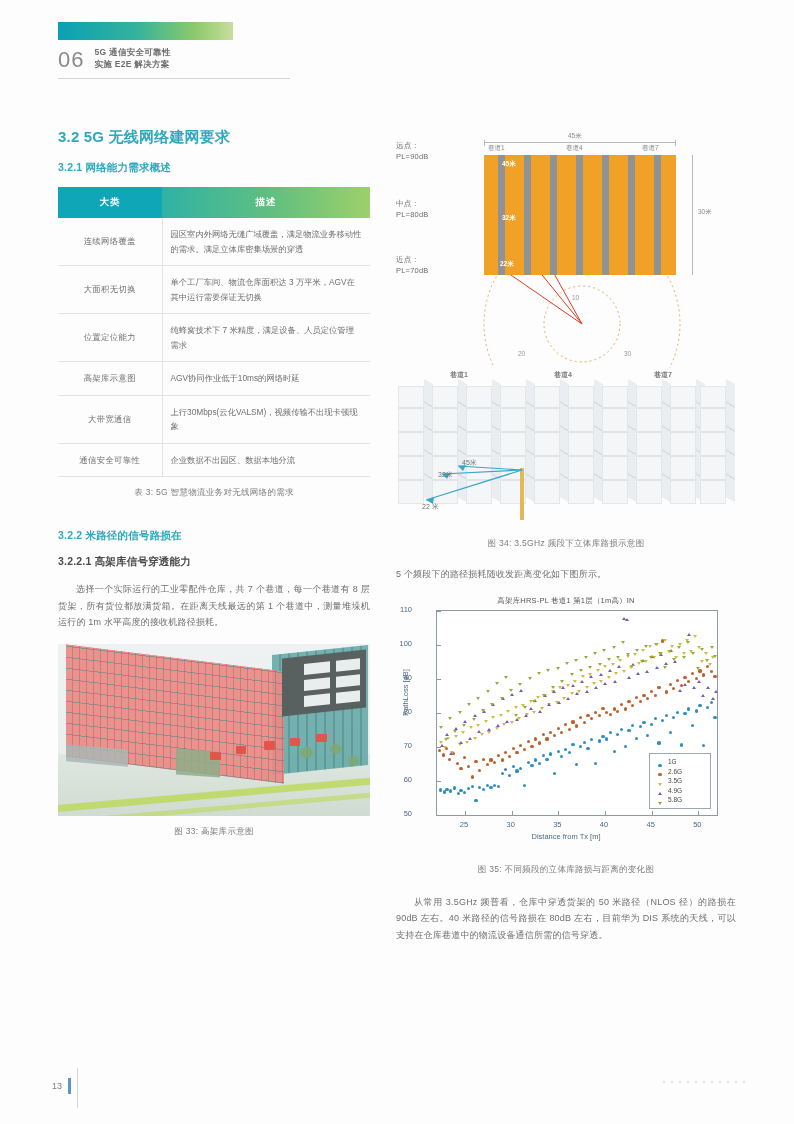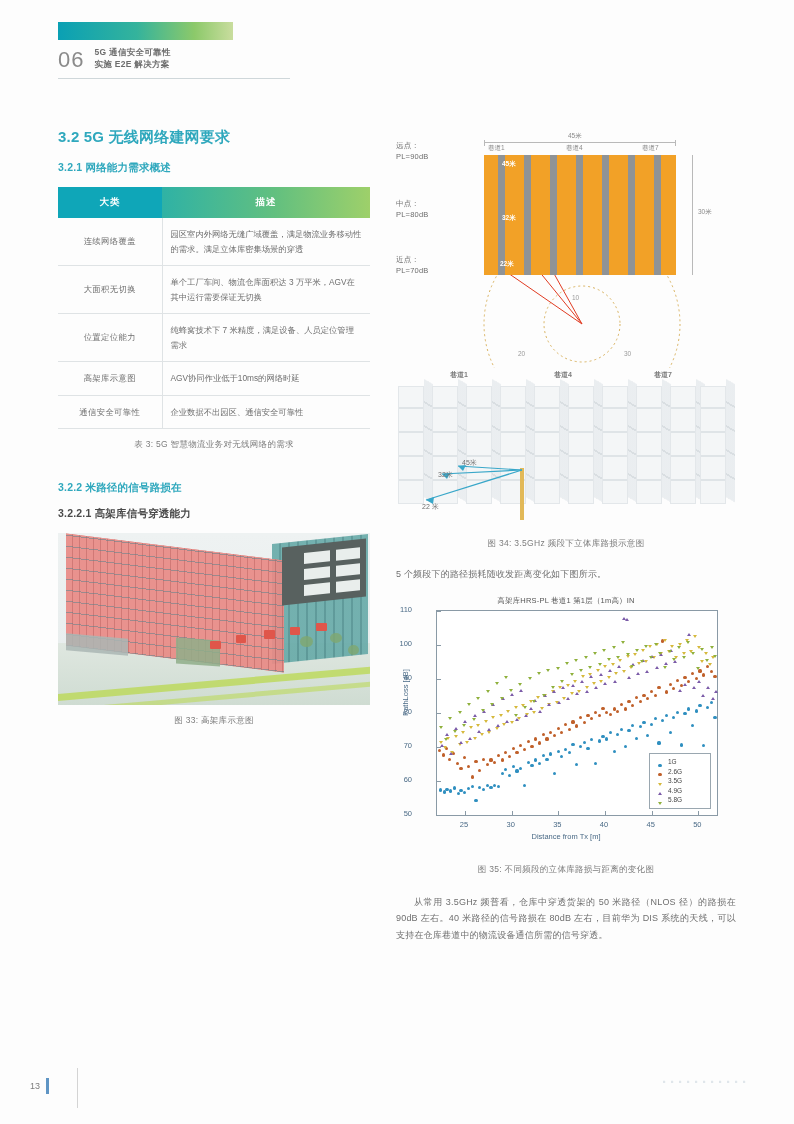--- a/index.html
+++ b/index.html
@@ -161,21 +161,21 @@
     position:absolute; right:6px; bottom:6px; width:62px;
     background:#fff; border:1px solid #9aa7b0; padding:3px 2px;
   }
   .legend .lrow { display:flex; align-items:center; height:9.5px; }
   .legend .lmk { width:16px; text-align:center; }
   .legend .ltx { font-size:6.5px; color:#444; }
   .pt { position:absolute; width:3px; height:3px; }
 
   
   .footer { position:absolute; left:30px; bottom:30px; display:flex; align-items:center; }
-  .pg-num { font-size:9px; color:#7d7d7d; padding-right:6px; }
+  .pg-num { font-size:9px; color:#7d7d7d; padding-right:6px;margin-left:22px; }
   .pg-bar { width:3px; height:16px; background:#5f95c4; }
   .pg-line { position:absolute; left:47px; bottom:-14px; width:1px; height:40px; background:#d4d4d4; }
   .watermark {
     position:absolute; right:44px; bottom:34px; font-size:15px; color:#dbe3e8;
     letter-spacing:3px; font-weight:bold; opacity:.85;
   }
 </style>
 </head>
 <body>
 
@@ -216,33 +216,38 @@
         </tr>
         <tr>
           <td class="c1">位置定位能力</td>
           <td class="c2">纯蜂窝技术下 7 米精度，满足设备、人员定位管理需求</td>
         </tr>
         <tr>
           <td class="c1">高架库示意图</td>
           <td class="c2">AGV协同作业低于10ms的网络时延</td>
         </tr>
         <tr>
+          <td class="c1">大带宽通信</td>
+          <td class="c2">上行30Mbps(云化VALSM)，视频传输不出现卡顿现象</td>
+        </tr>
+        <tr>
           <td class="c1">通信安全可靠性</td>
-          <td class="c2">企业数据不出园区、通信安全可靠性</td>
+          <td class="c2">企业数据不出园区、数据本地分流</td>
         </tr>
       </tbody>
     </table>
 
     <p class="caption">表 3: 5G 智慧物流业务对无线网络的需求</p>
 
     <div style="height:26px"></div>
 
     <h3 class="sub">3.2.2 米路径的信号路损在</h3>
     <h3 class="sub-dark">3.2.2.1 高架库信号穿透能力</h3>
 
+    <p class="body">选择一个实际运行的工业零配件仓库，共 7 个巷道，每一个巷道有 8 层货架，所有货位都放满货箱。在距离天线最远的第 1 个巷道中，测量堆垛机运行的 1m 水平高度的接收机路径损耗。</p>
 
     <div class="photo33">
       <div class="wh-floor"></div>
       <div class="wh-lane"></div>
       <div class="wh-lane2"></div>
       <div class="wh-right"></div>
       <div class="wh-rackblock"></div>
       <div class="wh-rackshelves"></div>
       <div class="wh-panel">
         <i style="left:22px; top:8px; width:26px; height:11px;"></i>

